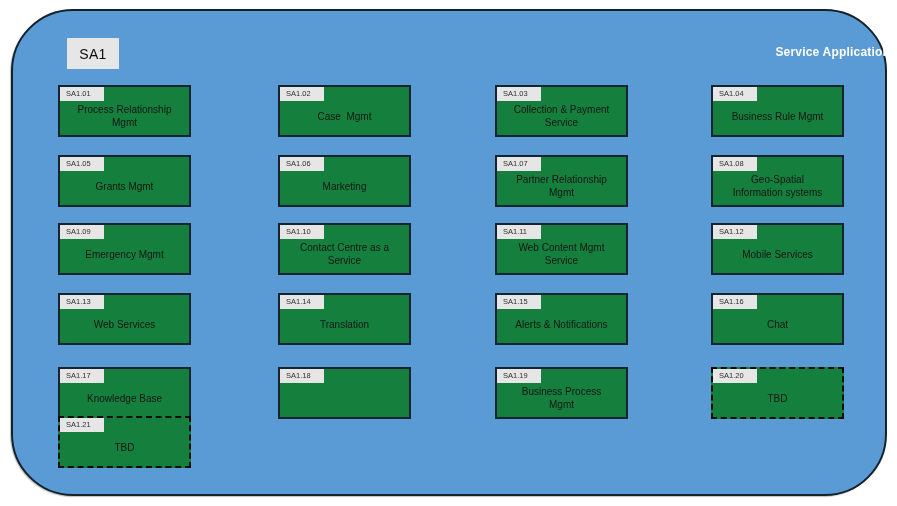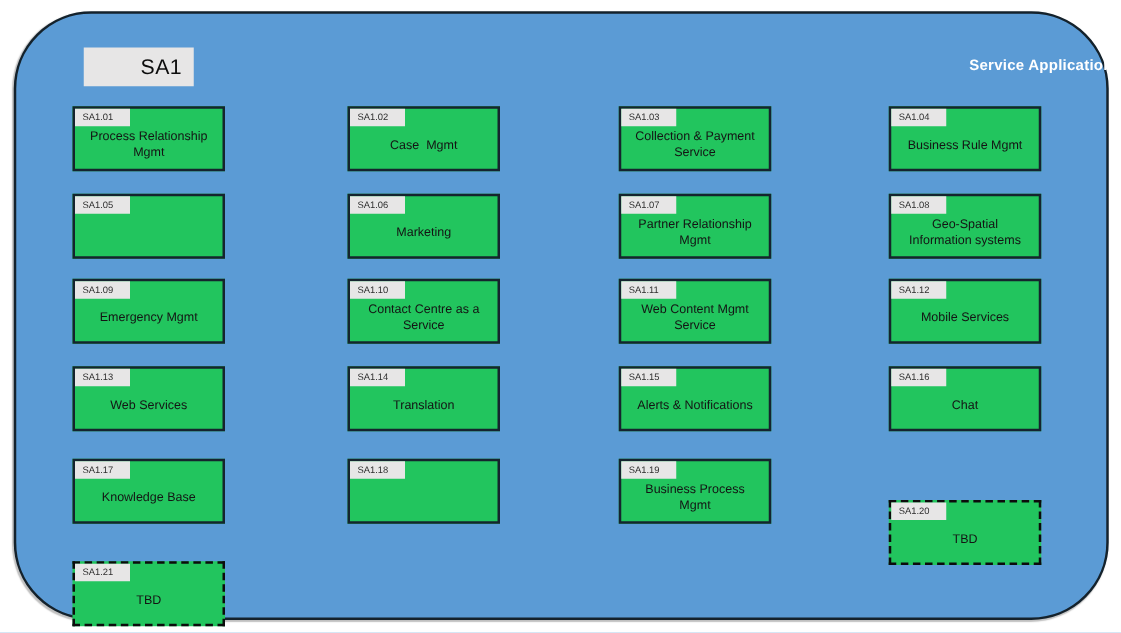--- a/index.html
+++ b/index.html
@@ -14,35 +14,35 @@
     left:11px;top:9px;width:876px;height:487px;
     background:#5B9BD5;
     border:2.5px solid #14222c;
     border-radius:62px;
     box-sizing:border-box;
     box-shadow:-1px 1px 1px rgba(0,0,0,0.25);
   }
   .badge{
     position:absolute;left:67px;top:38px;width:52px;height:31px;
     background:#E7E6E6;color:#0d0d0d;
-    font-size:17px;letter-spacing:0.3px;
-    display:flex;align-items:center;justify-content:center;padding-left:36px;
+    font-size:14px;letter-spacing:0.3px;
+    display:flex;align-items:center;justify-content:center;
   }
   .title{
     position:absolute;left:0;top:45px;width:100%;
     text-align:right;color:#ffffff;
     font-size:12px;font-weight:700;letter-spacing:0.2px;
   }
   .box{
-    position:absolute;width:122px;height:52px;
-    background:#22c55e;
+    position:absolute;width:133px;height:52px;
+    background:#15803d;
     border:2px solid #15242e;
     box-sizing:border-box;
   }
-  .box.dashed{border:2px dashed #0c0c0c;margin-top:33px;}
+  .box.dashed{border:2px dashed #0c0c0c;}
   .tag{
     position:absolute;top:0;left:0;
     width:44px;height:14px;
     background:#E7E6E6;
     color:#2e2e2e;
     font-size:7.5px;line-height:14px;
     padding-left:6px;
     box-sizing:border-box;
     white-space:nowrap;
     overflow:visible;
@@ -82,20 +82,21 @@
     <span class="label">Collection &amp; Payment
 Service</span>
   </div>
   <div class="box r1 c4">
     <span class="tag">SA1.04</span>
     <span class="label">Business Rule Mgmt</span>
   </div>
 
   <div class="box r2 c1">
     <span class="tag">SA1.05</span>
+    <span class="label">Grants Mgmt</span>
   </div>
   <div class="box r2 c2">
     <span class="tag">SA1.06</span>
     <span class="label">Marketing</span>
   </div>
   <div class="box r2 c3">
     <span class="tag">SA1.07</span>
     <span class="label">Partner Relationship
 Mgmt</span>
   </div>

